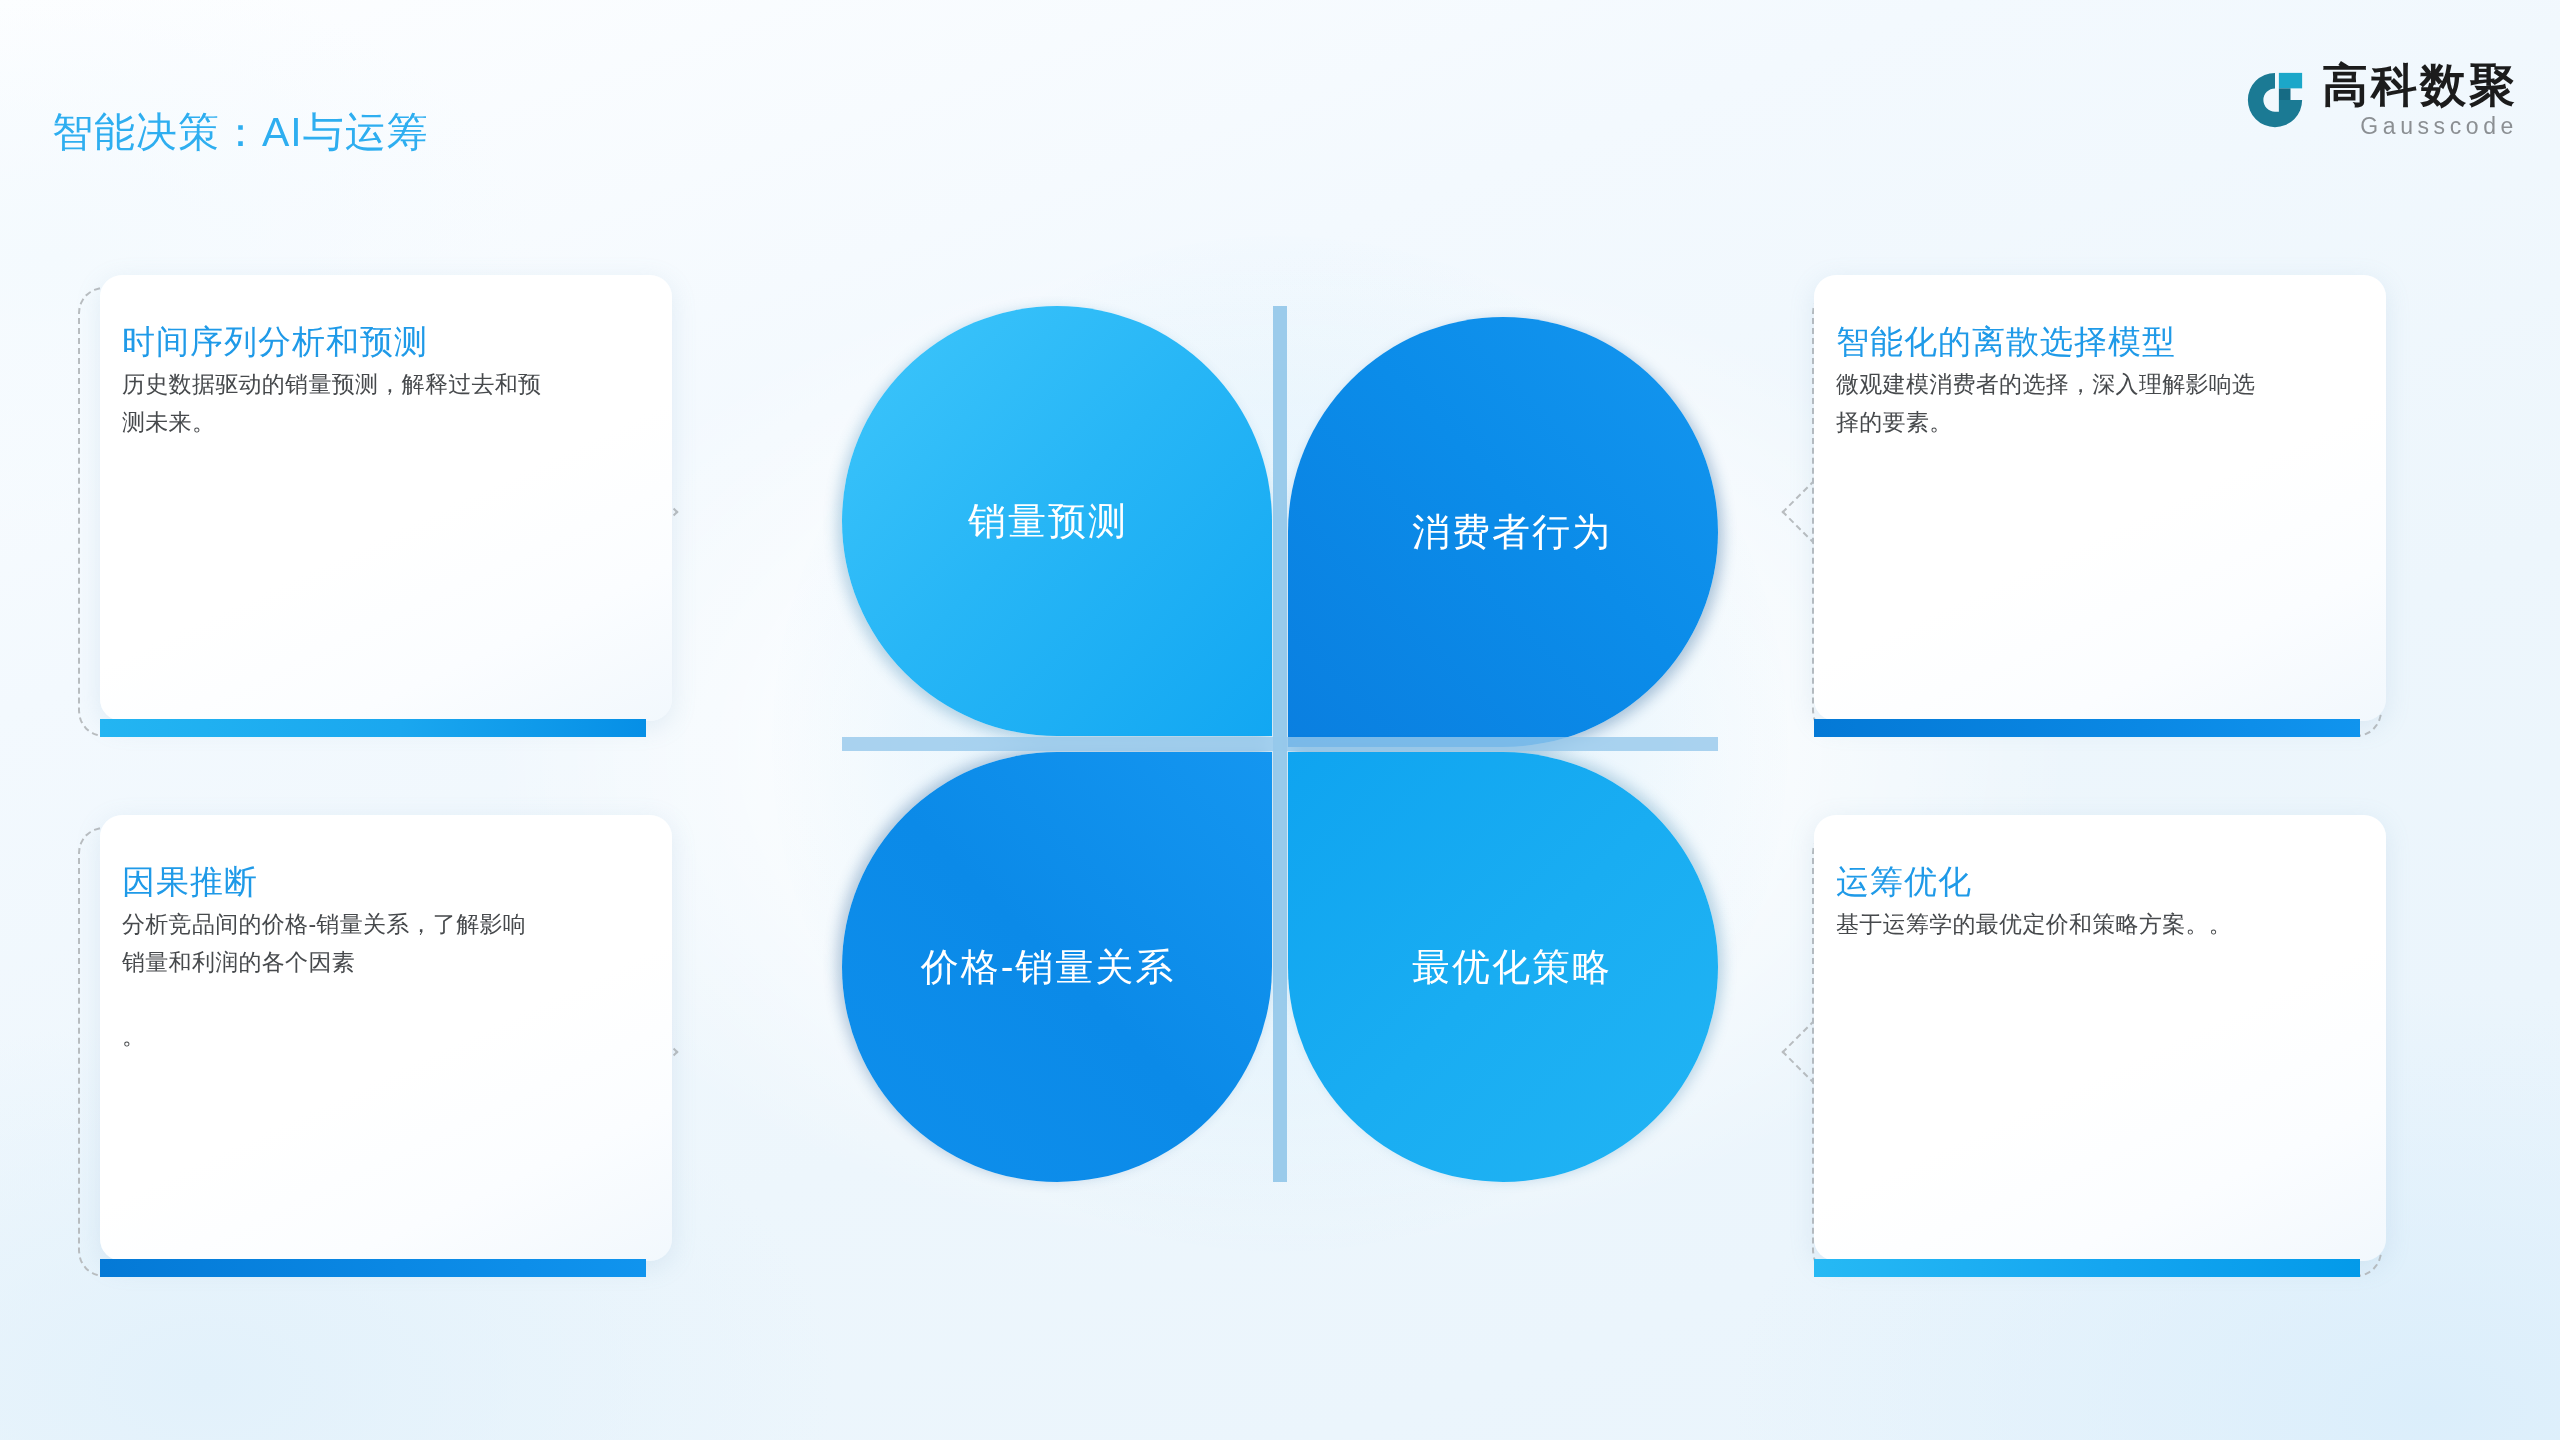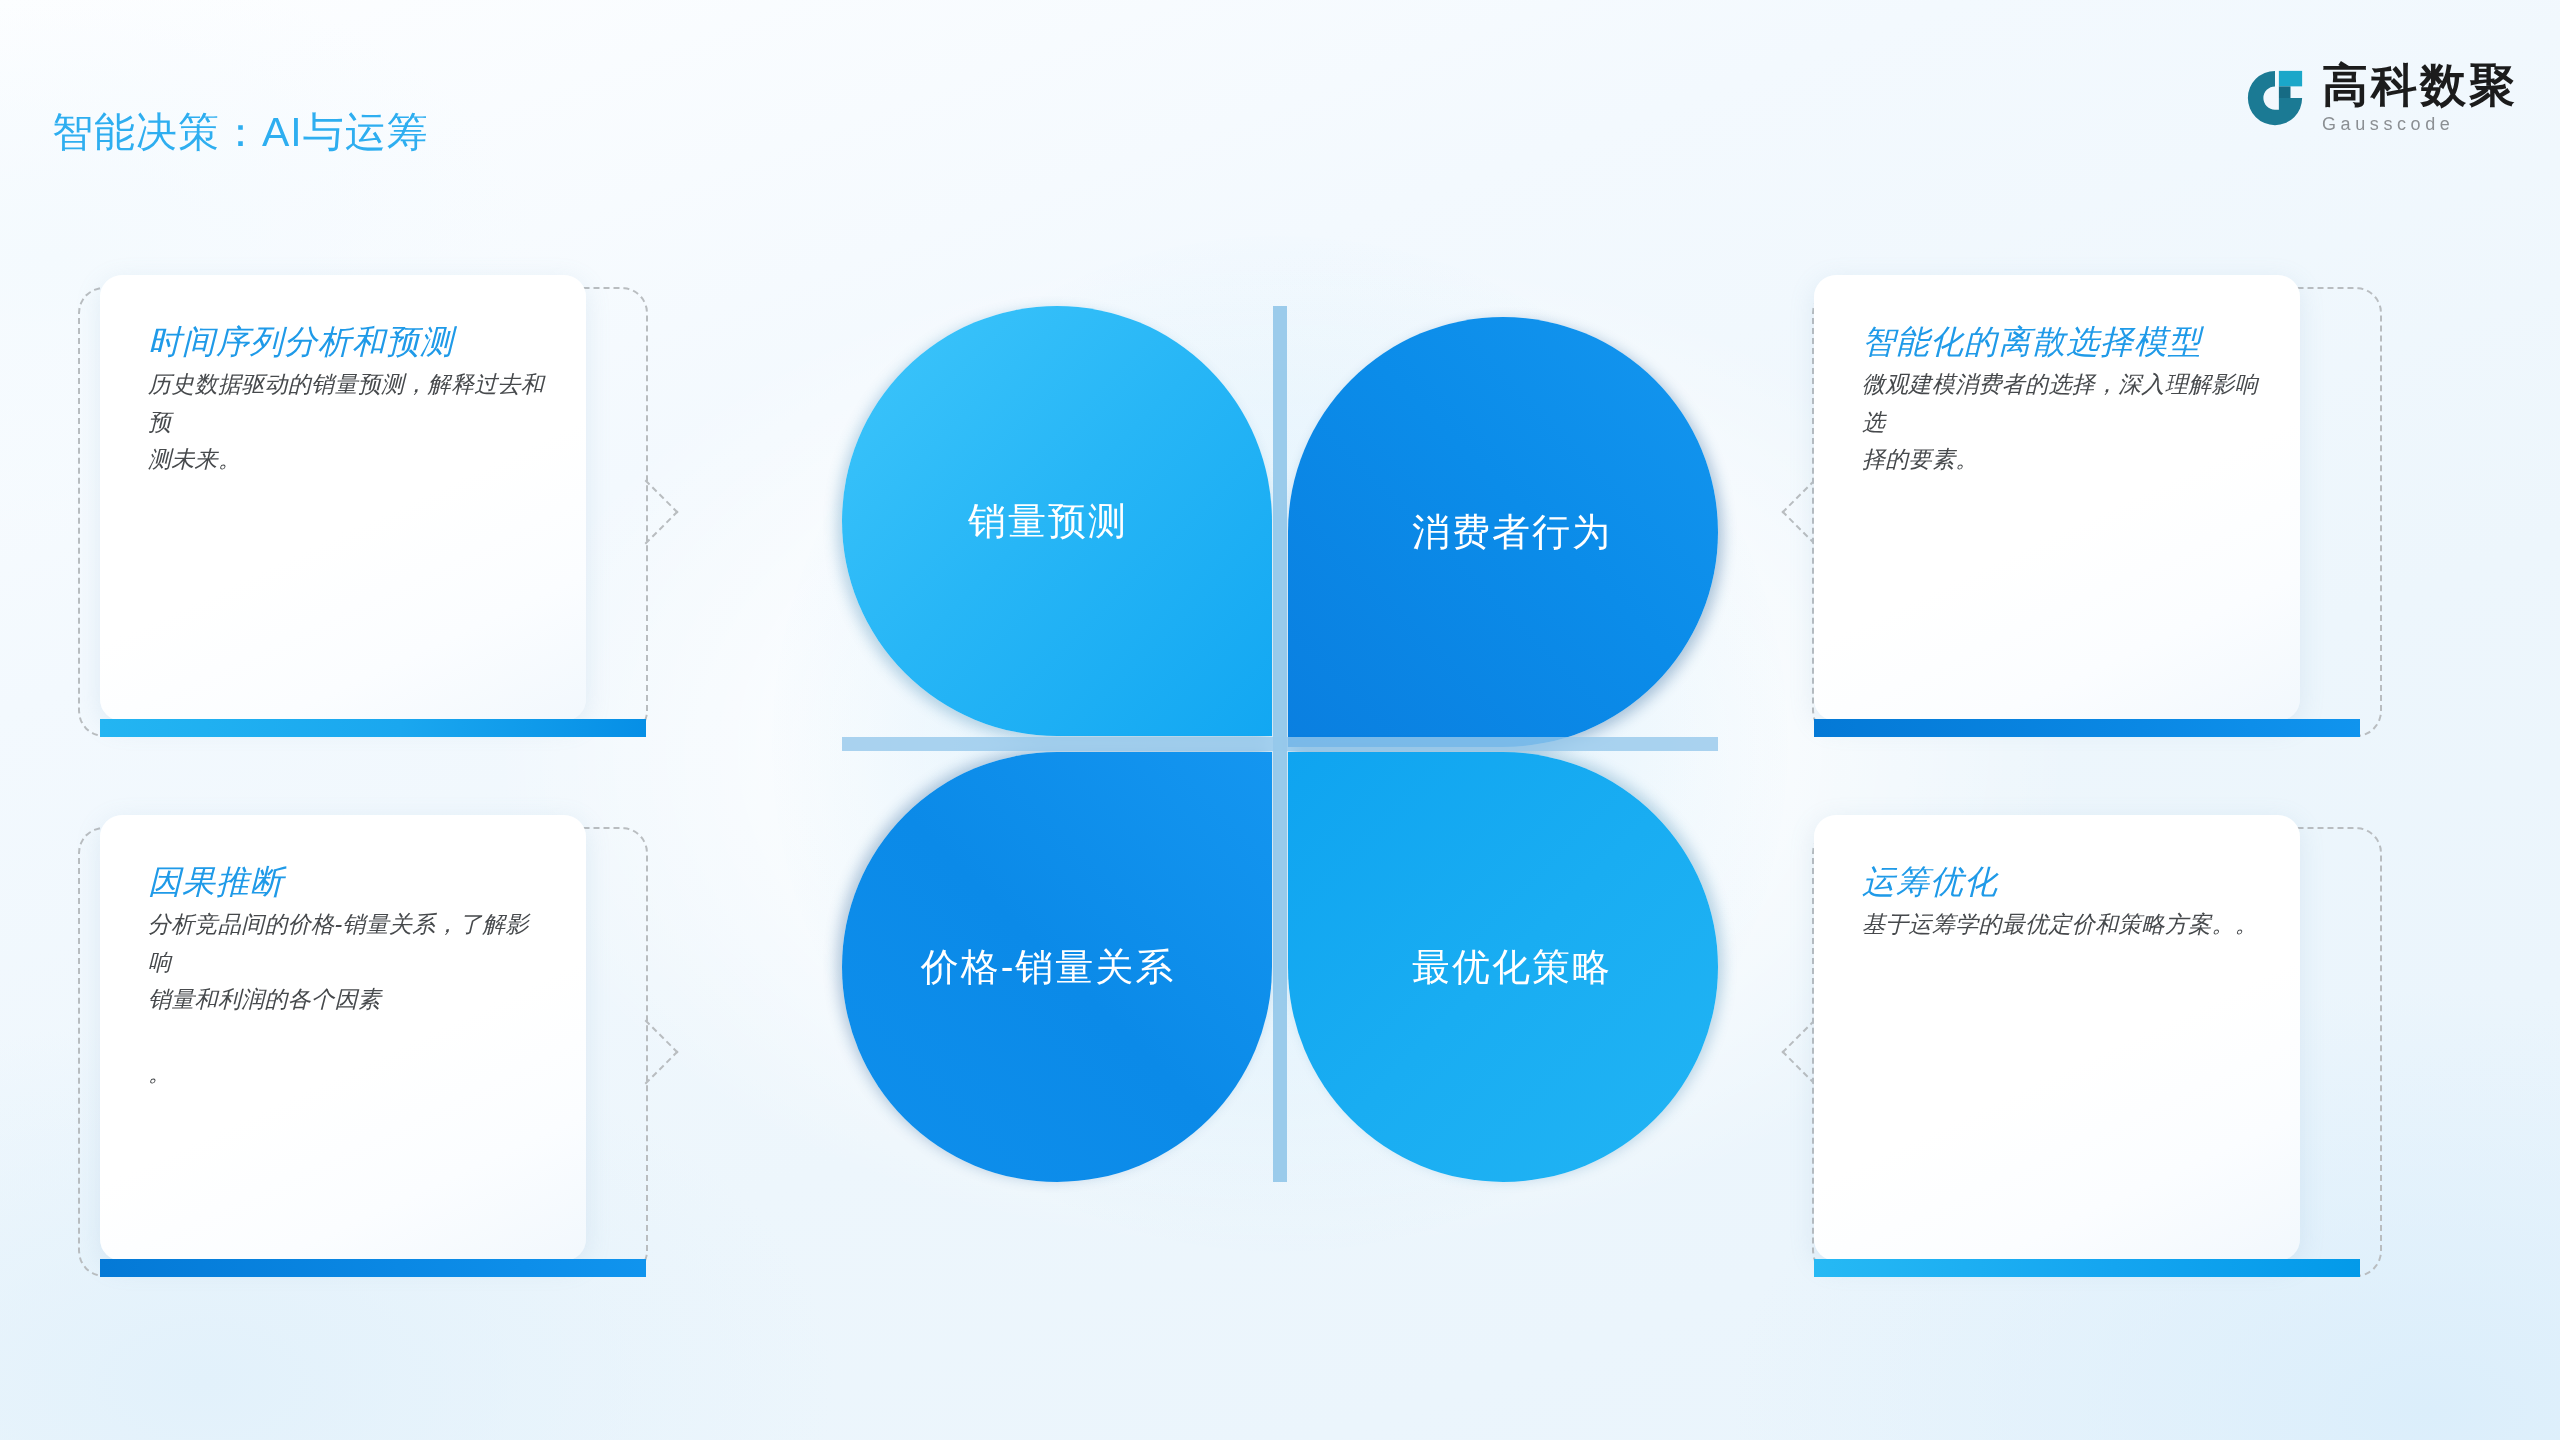--- a/index.html
+++ b/index.html
@@ -50,24 +50,25 @@
   }
   #logo-mark { width: 62px; height: 62px; display: block; }
   #logo-text { display: flex; flex-direction: column; line-height: 1; }
   #logo-cn {
     font-size: 46px;
     font-weight: bold;
     color: #1c1c1c;
     letter-spacing: 3px;
   }
   #logo-en {
-    font-size: 18px;
+    font-size: 23px;
     color: #8b8f93;
     letter-spacing: 4.6px;
     margin-top: 7px;
+    text-align: right;
   }
 
   
   .card-slot {
     position: absolute;
     width: 570px;
     height: 450px;
   }
   .card-slot.tl { left: 78px;  top: 287px; }
   .card-slot.bl { left: 78px;  top: 827px; }
@@ -98,29 +99,28 @@
   .card-slot.tr .chev, .card-slot.br .chev {
     left: -23px;
     transform: translateY(-50%) rotate(225deg);
   }
 
   
   .card {
     position: absolute;
     left: 22px;
     top: -12px;
-    width: 486px;
+    width: 572px;
     height: 446px;
     border-radius: 22px;
     background: linear-gradient(155deg, #ffffff 0%, #ffffff 55%, #fbfdff 78%, #f2f8fd 100%);
     box-shadow: 0 6px 26px rgba(120,160,190,0.16);
     box-sizing: border-box;
-    padding: 46px 38px 0 48px;
+    padding: 46px 38px 0 22px;
     overflow: hidden;
-    font-style: italic;
   }
   .card-slot.tr .card, .card-slot.br .card { left: 2px; }
 
   .card-title {
     font-size: 33px;
     color: #1f9ae8;
     letter-spacing: 1px;
     line-height: 1.25;
     white-space: nowrap;
   }

